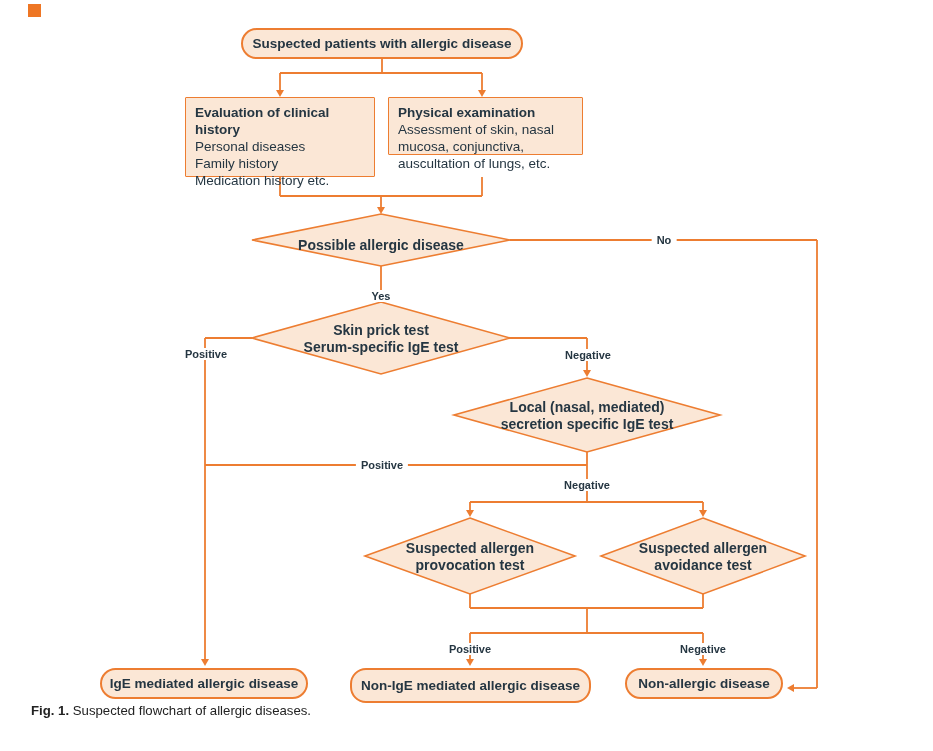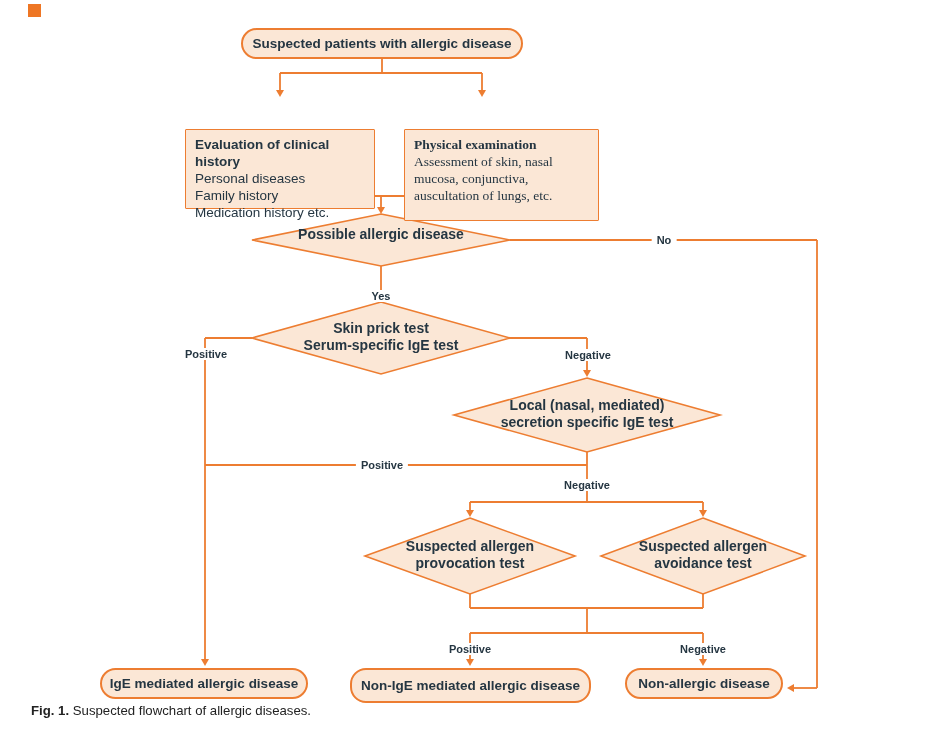--- a/index.html
+++ b/index.html
@@ -15,24 +15,24 @@
   .corner-square{position:absolute;left:28px;top:4px;width:13px;height:13px;background:var(--square);}
   svg.wires{position:absolute;left:0;top:0;width:933px;height:751px;}
   svg.wires line{stroke:var(--accent);stroke-width:1.8;}
   svg.wires polygon.arrow{fill:var(--accent);stroke:none;}
   svg.wires polygon.diamond{fill:var(--fill);stroke:var(--accent);stroke-width:1.6;}
   .node{position:absolute;display:flex;align-items:center;justify-content:center;
         text-align:center;color:var(--ink);}
   .rounded{background:var(--fill);border:2px solid var(--accent);border-radius:16px;
            font-weight:700;font-size:13.5px;white-space:nowrap;}
   .rect{background:var(--fill);border:1.5px solid var(--accent);border-radius:1px;
-        display:block;padding:6px 9px;font-size:13.5px;line-height:17px;text-align:left;margin-top:32px;}
+        display:block;padding:6px 9px;font-size:13.5px;line-height:17px;text-align:left;}
   .rect .rect-title{font-weight:700;}
   .dtext{position:absolute;display:flex;flex-direction:column;align-items:center;
-         justify-content:flex-start;text-align:center;color:var(--ink);
+         justify-content:flex-end;text-align:center;color:var(--ink);
          font-weight:700;font-size:14px;line-height:17px;white-space:nowrap;}
   .edge-label{position:absolute;transform:translate(-50%,-50%);background:#ffffff;
               padding:0 5px;color:var(--ink);font-size:11px;font-weight:600;white-space:nowrap;}
   .caption{position:absolute;left:31px;top:702px;color:var(--caption);
            font-size:13.2px;line-height:18px;}
   .caption b{font-weight:700;}
 </style>
 </head>
 <body>
 
@@ -106,21 +106,21 @@
     <span>Suspected patients with allergic disease</span>
   </div>
 
   <div class="node rect" style="left:185px;top:97px;width:190px;height:80px;">
     <div class="rect-title">Evaluation of clinical history</div>
     <div>Personal diseases</div>
     <div>Family history</div>
     <div>Medication history etc.</div>
   </div>
 
-  <div class="node rect" style="left:404px;top:97px;width:195px;height:92px;font-family:Liberation Serif, serif;">
+  <div class="node rect" style="left:388px;top:97px;width:195px;height:58px;">
     <div class="rect-title">Physical examination</div>
     <div>Assessment of skin, nasal</div>
     <div>mucosa, conjunctiva,</div>
     <div>auscultation of lungs, etc.</div>
   </div>
 
   <div class="dtext" style="left:252px;top:226px;width:258px;height:28px;">
     <div>Possible allergic disease</div>
   </div>
   <div class="dtext" style="left:252px;top:320px;width:258px;height:36px;">

